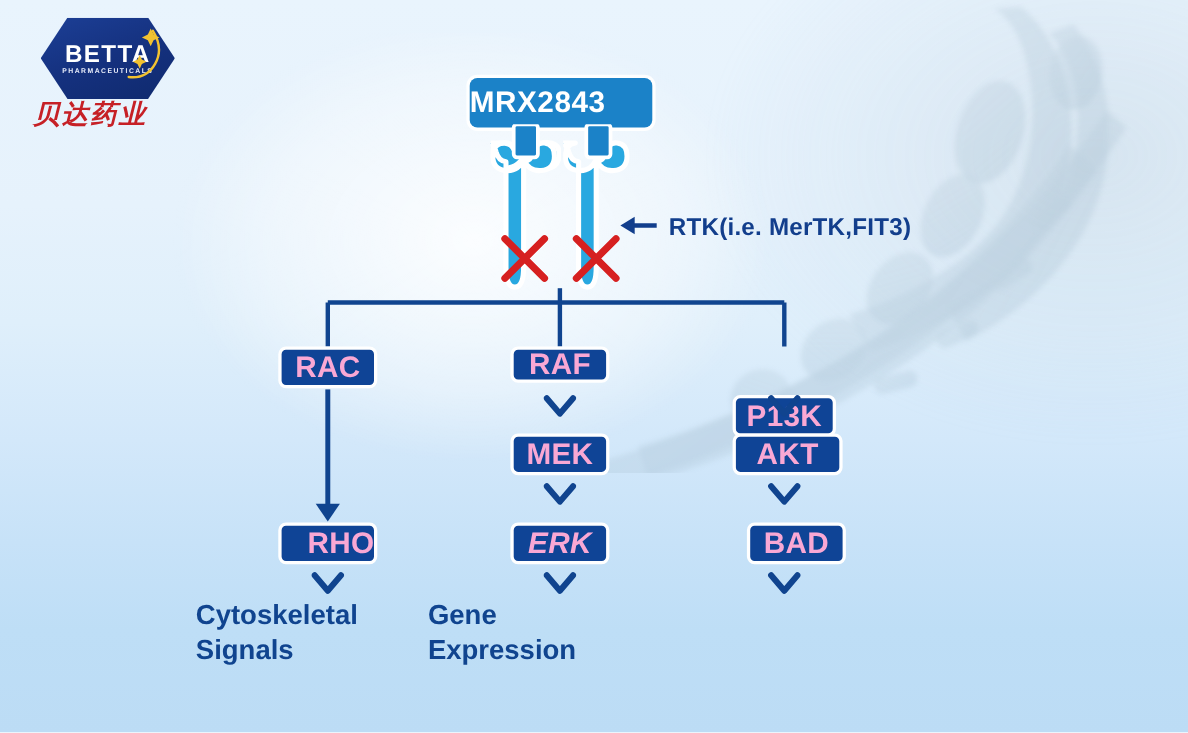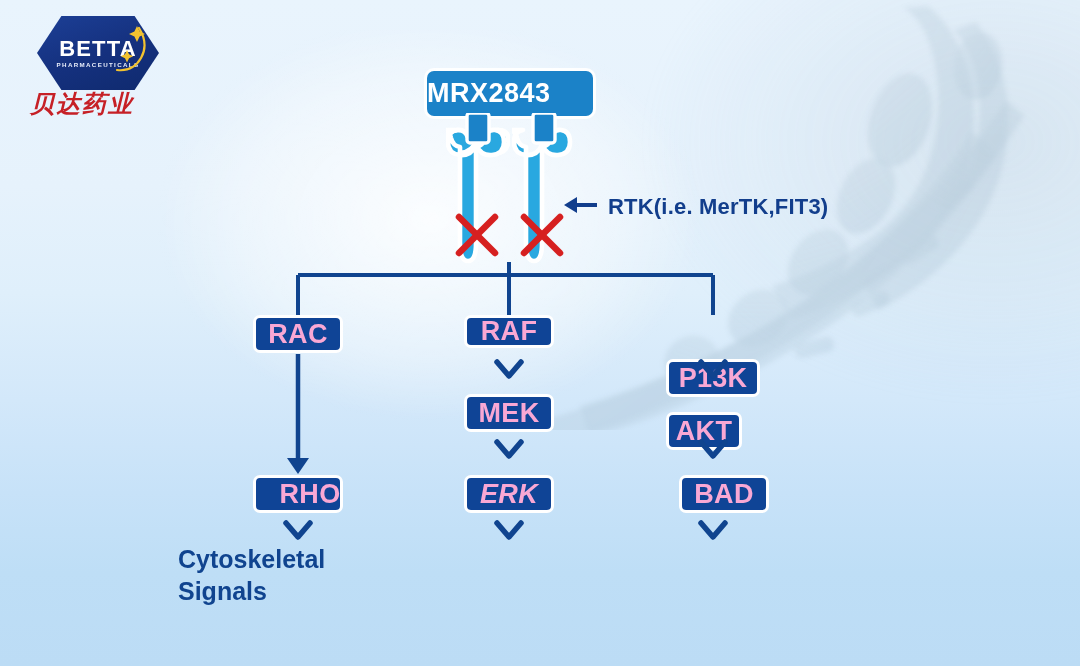--- a/index.html
+++ b/index.html
@@ -182,21 +182,21 @@
     white-space: nowrap;
     line-height: 1;
   }
 
   
   #node-rac  { left: 253px; top: 315px; width: 90px; height: 38px; }
   #node-raf  { left: 464px; top: 315px; width: 90px; height: 33px; }
   #node-p13k { left: 666px; top: 315px; width: 94px; height: 38px; margin-top: 44px; }
 
   #node-mek  { left: 464px; top: 394px; width: 90px; height: 38px; }
-  #node-akt  { left: 666px; top: 412px; width: 76px; height: 38px; }
+  #node-akt  { left: 666px; top: 394px; width: 100px; height: 38px; }
 
   #node-rho  { left: 253px; top: 475px; width: 90px; height: 38px; padding-left: 24px; }
   #node-erk  { left: 464px; top: 475px; width: 90px; height: 38px; font-style: italic; }
   #node-bad  { left: 666px; top: 475px; width: 90px; height: 38px; margin-left: 13px; }
 
   
   .chev { position: absolute; width: 30px; height: 22px; }
   #chev-raf-mek  { left: 494px; top: 358px; }
   #chev-p13k-akt { left: 698px; top: 358px; }
   #chev-mek-erk  { left: 494px; top: 438px; }
@@ -368,14 +368,16 @@
   </svg>
   <svg class="chev" id="chev-erk-out" viewBox="0 0 30 22">
     <path d="M3 4 L15 18 L27 4" fill="none" stroke="#10448f" stroke-width="5.5" stroke-linecap="round" stroke-linejoin="round"></path>
   </svg>
   <svg class="chev" id="chev-bad-out" viewBox="0 0 30 22">
     <path d="M3 4 L15 18 L27 4" fill="none" stroke="#10448f" stroke-width="5.5" stroke-linecap="round" stroke-linejoin="round"></path>
   </svg>
 
   <div class="outcome" id="out-1">Cytoskeletal
 Signals</div>
+  <div class="outcome" id="out-2">Gene
+Expression</div>
 
 </div>
 
 </body></html>

